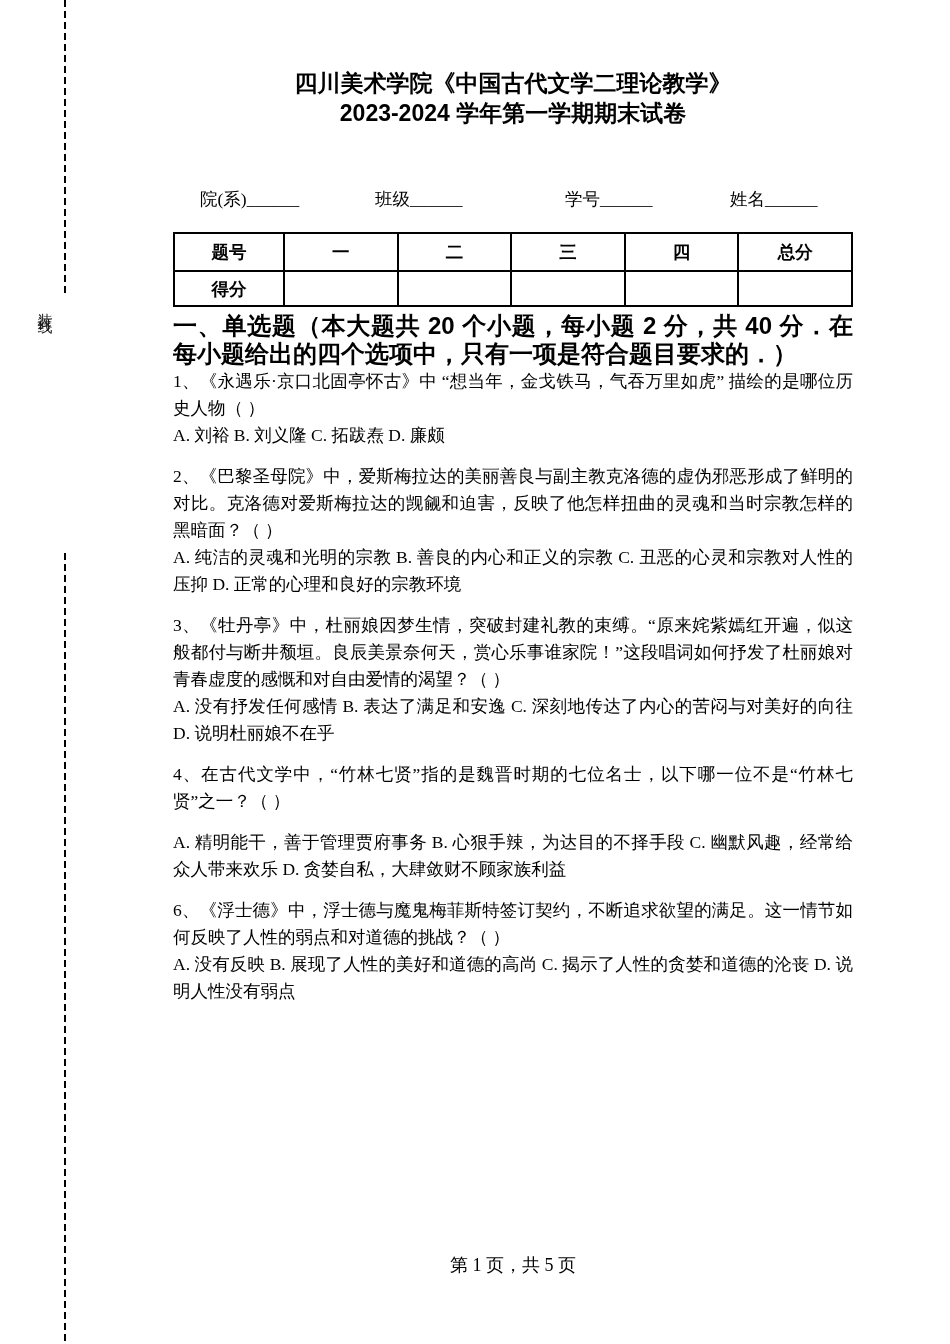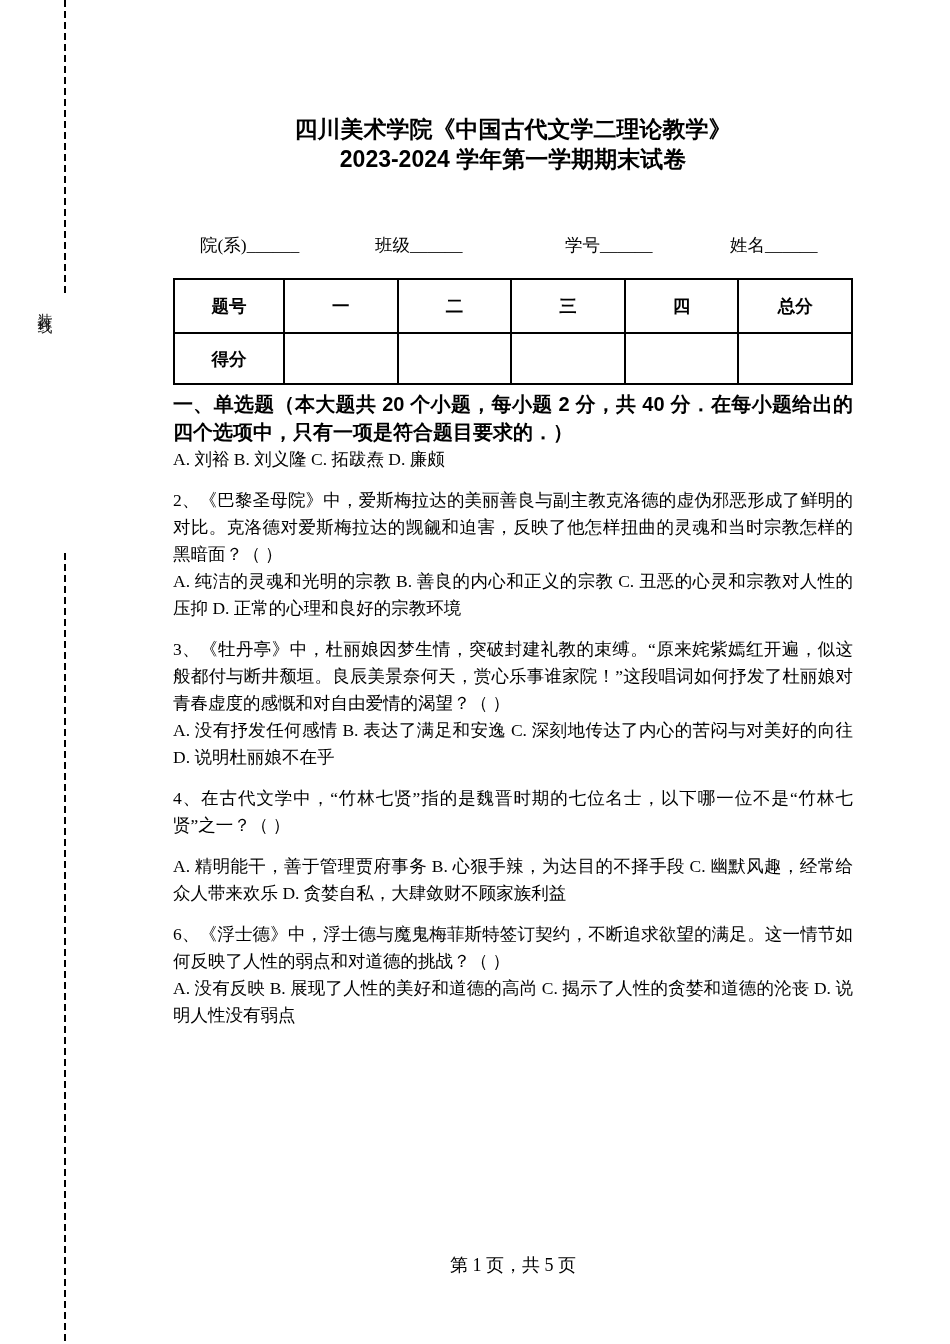--- a/index.html
+++ b/index.html
@@ -43,21 +43,21 @@
   }
 
   .title1, .title2 {
     text-align: center;
     font-family: "Liberation Sans", sans-serif;
     font-weight: 700;
     font-size: 23px;
     line-height: 30px;
     margin: 0;
   }
-  .title1 { margin-top: 114px; }
+  .title1 { margin-top: 68px; }
   .title2 { }
 
   .fields {
     position: relative;
     height: 26px;
     margin-top: 58px;
     font-size: 17.5px;
     line-height: 26px;
   }
   .field { position: absolute; top: 0; white-space: nowrap; }
@@ -68,36 +68,36 @@
   .field .blank { letter-spacing: 0; }
 
   table.score-table {
     margin-top: 20px;
     width: 680px;
     border-collapse: collapse;
     table-layout: fixed;
   }
   .score-table th, .score-table td {
     border: 2px solid #000;
-    padding: 12px;
+    padding: 4px;
     text-align: center;
     font-size: 17.5px;
     font-weight: 600;
     font-family: "Liberation Serif", serif;
   }
   .score-table col.c-label { width: 110px; }
   .score-table tr.r-head th { height: 28px; }
   .score-table tr.r-score th, .score-table tr.r-score td { height: 25px; }
   .score-table tr.r-reviewer th, .score-table tr.r-reviewer td { height: 24px; }
 
   .section-heading {
     margin: 5px 0 0 0;
     font-family: "Liberation Sans", sans-serif;
     font-weight: 700;
-    font-size: 20px;
+    font-size: 24px;
     line-height: 28px;
     text-align: justify;
     white-space: pre-wrap;
   }
 
   .question { margin: 0 0 14px 0; }
   .question p {
     margin: 0;
     font-size: 17.5px;
     line-height: 27px;
@@ -159,20 +159,21 @@
       <td></td>
       <td></td>
       <td></td>
     </tr>
   </tbody>
     </table>
 
   <p class="section-heading">一、单选题（本大题共 20 个小题，每小题 2 分，共 40 分．在每小题给出的四个选项中，只有一项是符合题目要求的．）</p>
 
   <div class="question">
+    <p>1、《永遇乐·京口北固亭怀古》中 “想当年，金戈铁马，气吞万里如虎” 描绘的是哪位历史人物（ ）</p>
     <p>A. 刘裕 B. 刘义隆 C. 拓跋焘 D. 廉颇</p>
   </div>
 
   <div class="question">
     <p>2、《巴黎圣母院》中，爱斯梅拉达的美丽善良与副主教克洛德的虚伪邪恶形成了鲜明的对比。克洛德对爱斯梅拉达的觊觎和迫害，反映了他怎样扭曲的灵魂和当时宗教怎样的黑暗面？（ ）</p>
     <p>A. 纯洁的灵魂和光明的宗教 B. 善良的内心和正义的宗教 C. 丑恶的心灵和宗教对人性的压抑 D. 正常的心理和良好的宗教环境</p>
   </div>
 
   <div class="question">
     <p>3、《牡丹亭》中，杜丽娘因梦生情，突破封建礼教的束缚。“原来姹紫嫣红开遍，似这般都付与断井颓垣。良辰美景奈何天，赏心乐事谁家院！”这段唱词如何抒发了杜丽娘对青春虚度的感慨和对自由爱情的渴望？（ ）</p>

